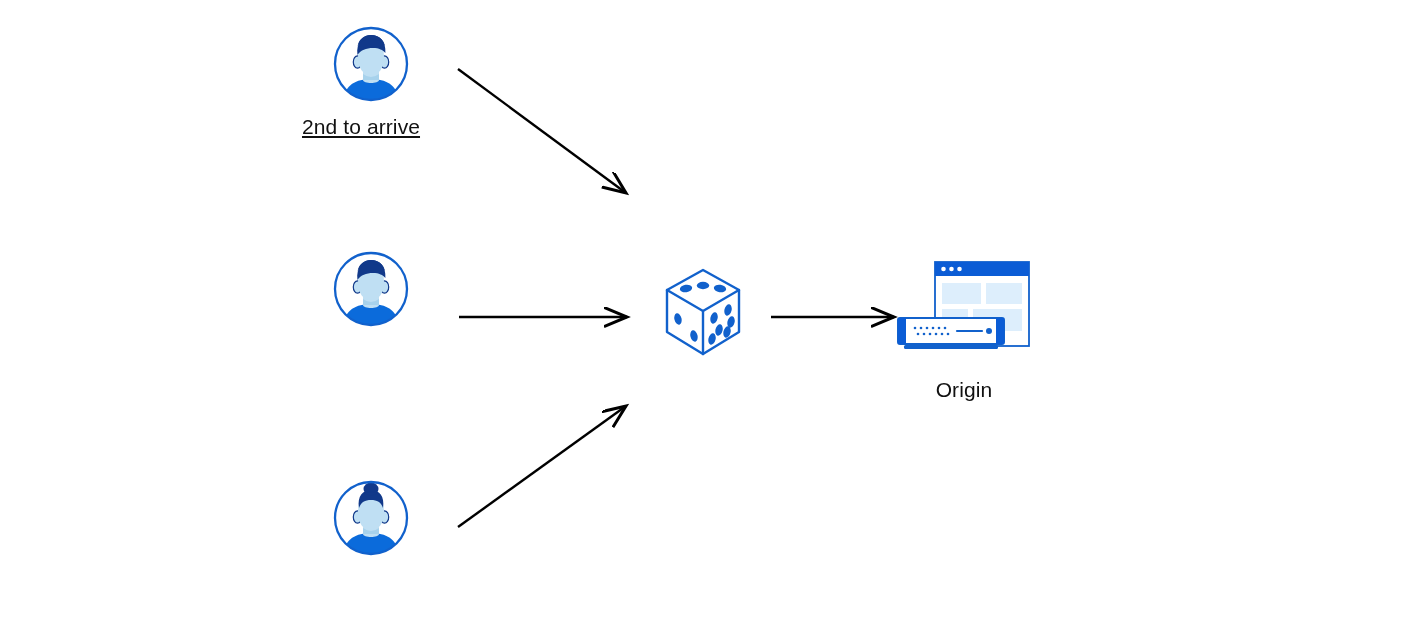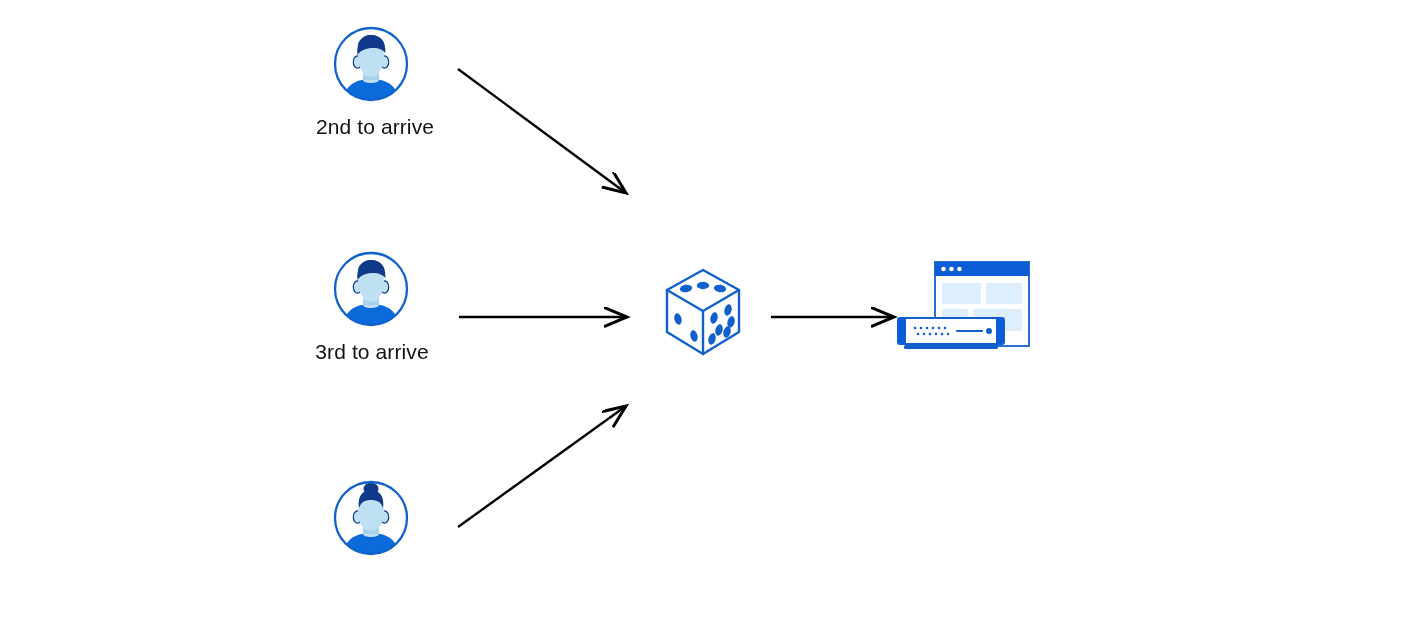--- a/index.html
+++ b/index.html
@@ -72,21 +72,21 @@
         <path d="M32 50 q8 6 16 0 v6 h-16 Z" fill="#a7d2ec"></path>
         <ellipse cx="26.5" cy="38" rx="4.2" ry="6.2" fill="#bfdff3" stroke="#11398a" stroke-width="1.2"></ellipse>
         <ellipse cx="53.5" cy="38" rx="4.2" ry="6.2" fill="#bfdff3" stroke="#11398a" stroke-width="1.2"></ellipse>
         <path d="M27 33 C27 20 33 14 40 14 C47 14 53 20 53 33 C53 44 48 51 40 51 C32 51 27 44 27 33 Z" fill="#bfdff3"></path>
         <path d="M26.4 31 C25 18 32 11 40 11 C49 11 55 17 54.4 29 C52 26 48 24 42 24 C35 24 30 26 26.4 31 Z" fill="#11398a"></path>
         <path d="M40 11 C33 11 28 15 26.6 22 C30 17 35 15 40 15 C46 15 51 17 54 22 C52.4 15 47 11 40 11 Z" fill="#11398a"></path>
       </g>
       <circle cx="40" cy="40" r="36" fill="none" stroke="#1161cc" stroke-width="2.3"></circle>
     </svg>
   </div>
-  <div class="node-label" style="left:275px; top:115px; width:200px;">2nd to arrive</div>
+  <div class="node-label" style="left:261px; top:115px; width:200px;text-decoration:underline;">2nd to arrive</div>
 
   <div class="node" style="left:331px; top:249px; width:80px; height:80px;">
     <svg width="80" height="80" viewBox="0 0 80 80">
       <defs>
         <clipPath id="clipB">
             <circle cx="40" cy="40" r="36"></circle>
           </clipPath>
       </defs>
       <g clip-path="url(#clipB)">
         <circle cx="40" cy="40" r="36" fill="#ffffff"></circle>
@@ -95,21 +95,20 @@
         <path d="M32 50 q8 6 16 0 v6 h-16 Z" fill="#a7d2ec"></path>
         <ellipse cx="26.5" cy="38" rx="4.2" ry="6.2" fill="#bfdff3" stroke="#11398a" stroke-width="1.2"></ellipse>
         <ellipse cx="53.5" cy="38" rx="4.2" ry="6.2" fill="#bfdff3" stroke="#11398a" stroke-width="1.2"></ellipse>
         <path d="M27 33 C27 20 33 14 40 14 C47 14 53 20 53 33 C53 44 48 51 40 51 C32 51 27 44 27 33 Z" fill="#bfdff3"></path>
         <path d="M26.4 31 C25 18 32 11 40 11 C49 11 55 17 54.4 29 C52 26 48 24 42 24 C35 24 30 26 26.4 31 Z" fill="#11398a"></path>
         <path d="M40 11 C33 11 28 15 26.6 22 C30 17 35 15 40 15 C46 15 51 17 54 22 C52.4 15 47 11 40 11 Z" fill="#11398a"></path>
       </g>
       <circle cx="40" cy="40" r="36" fill="none" stroke="#1161cc" stroke-width="2.3"></circle>
     </svg>
   </div>
-  <div class="node-label" style="left:272px; top:340px; width:200px;">3rd to arrive</div>
 
   <div class="node" style="left:331px; top:478px; width:80px; height:80px;">
     <svg width="80" height="80" viewBox="0 0 80 80">
       <defs>
         <clipPath id="clipC">
             <circle cx="40" cy="40" r="36"></circle>
           </clipPath>
       </defs>
       <g clip-path="url(#clipC)">
         <circle cx="40" cy="40" r="36" fill="#ffffff"></circle>
@@ -189,14 +188,15 @@
           <circle cx="37" cy="79" r="1.3"></circle>
             <circle cx="43" cy="79" r="1.3"></circle>
           <circle cx="49" cy="79" r="1.3"></circle>
             <circle cx="55" cy="79" r="1.3"></circle>
         </g>
         <line x1="64" y1="76" x2="89" y2="76" stroke="#1161cc" stroke-width="2.2" stroke-linecap="round"></line>
         <circle cx="96" cy="76" r="3" fill="#1161cc"></circle>
       </g>
     </svg>
   </div>
+  <div class="node-label" style="left:864px; top:378px; width:200px;">Origin</div>
 
 </div>
 
 </body></html>

